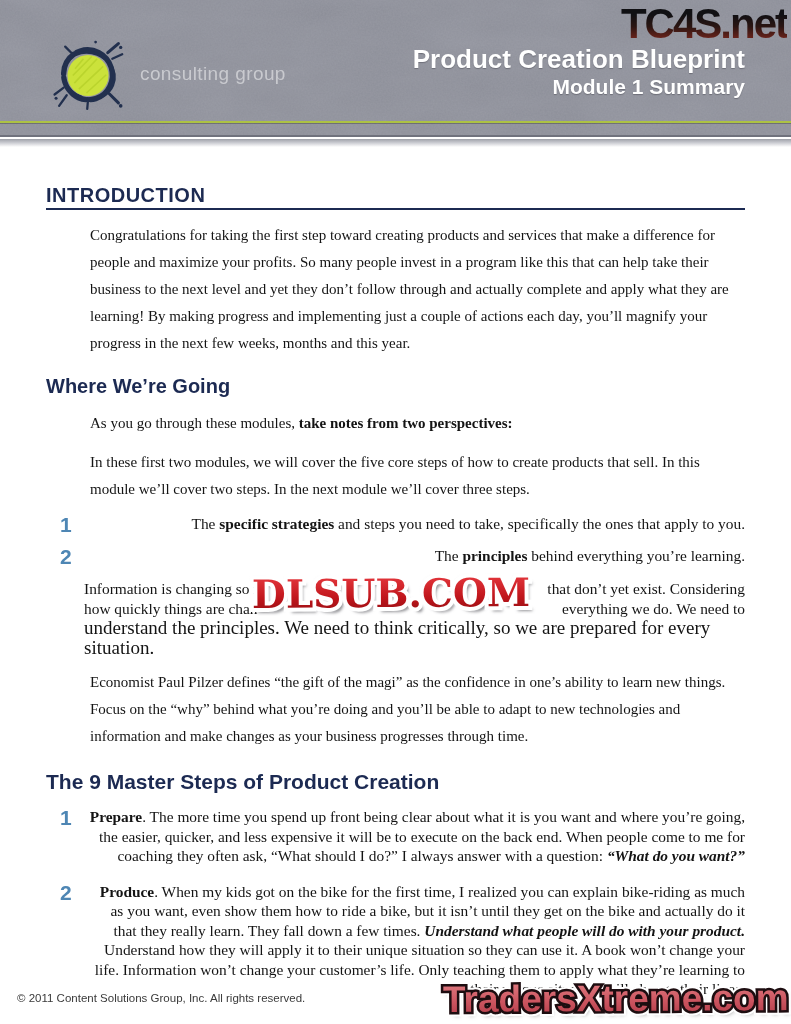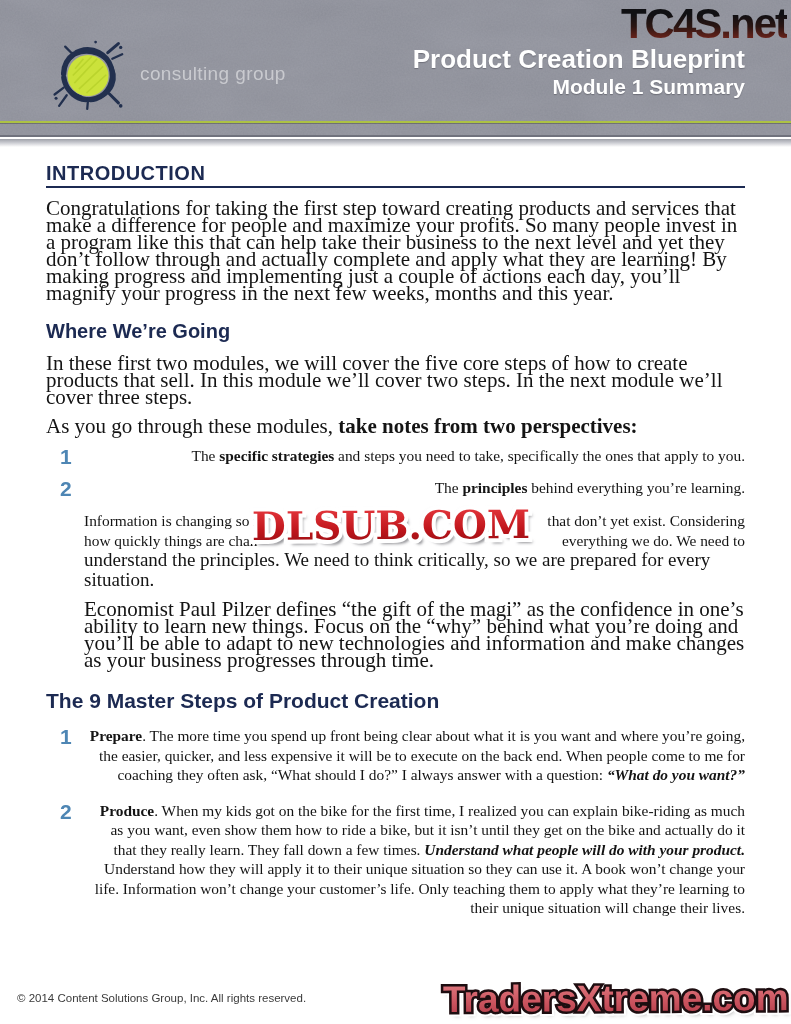--- a/index.html
+++ b/index.html
@@ -39,28 +39,28 @@
   .tc4s {
     position:absolute; top:0px; right:4px;
     font-family:"Liberation Sans", sans-serif; font-weight:900;
     font-size:42px; letter-spacing:-2px;
     background:linear-gradient(180deg,#101013 30%,#2a1512 55%,#83281e 90%);
     -webkit-background-clip:text; background-clip:text;
     -webkit-text-fill-color:transparent; color:#40150f;
   }
 
   
-  .main { padding:18px 46px 0 46px; }
+  .main { padding:40px 46px 0 46px; }
   .intro-heading {
     font-family:"Liberation Sans", sans-serif; font-weight:bold;
     font-variant:small-caps; text-transform:lowercase;
     font-size:29px; letter-spacing:.5px; color:#1c2a52;
     border-bottom:2px solid #1c2a52; padding-bottom:1px; line-height:30px;
   }
-  p.body { font-size:21px; line-height:17px; margin-top:12px; }
+  p.body { font-size:15px; line-height:27px; margin-top:12px;margin-left:44px; }
   .b { font-weight:bold; }
   .i { font-style:italic; }
   h2.sec {
     font-family:"Liberation Sans", sans-serif; font-weight:bold;
     color:#1c2a52; font-size:20px; margin-top:17px; line-height:24px;
   }
   h2.sec-big { font-size:21px; margin-top:20px; }
 
   .num-item { display:flex; margin-top:11px; }
   .num-item .num {
@@ -175,23 +175,23 @@
 <div class="header-shadow"></div>
 
 <div class="main">
 
   <h1 class="intro-heading">Introduction</h1>
 
   <p class="body">Congratulations for taking the first step toward creating products and services that make a difference for people and maximize your profits. So many people invest in a program like this that can help take their business to the next level and yet they don’t follow through and actually complete and apply what they are learning! By making progress and implementing just a couple of actions each day, you’ll magnify your progress in the next few weeks, months and this year.</p>
 
   <h2 class="sec">Where We’re Going</h2>
 
+  <p class="body"><span>As you go through these modules, </span><span class="b">take notes from two perspectives:</span></p>
+
   <p class="body">In these first two modules, we will cover the five core steps of how to create products that sell. In this module we’ll cover two steps. In the next module we’ll cover three steps.</p>
-
-  <p class="body"><span>As you go through these modules, </span><span class="b">take notes from two perspectives:</span></p>
 
   <div class="num-item">
     <div class="num">1</div>
     <div class="itext"><span>The </span><span class="b">specific strategies</span><span> and steps you need to take, specifically the ones that apply to you.</span></div>
   </div>
   <div class="num-item">
     <div class="num">2</div>
     <div class="itext"><span>The </span><span class="b">principles</span><span> behind everything you’re learning.</span></div>
   </div>
 
@@ -220,19 +220,19 @@
     <div class="num">1</div>
     <div class="itext"><span class="b">Prepare</span><span>. The more time you spend up front being clear about what it is you want and where you’re going, the easier, quicker, and less expensive it will be to execute on the back end. When people come to me for coaching they often ask, “What should I do?” I always answer with a question: </span><span class="b i">“What do you want?”</span></div>
   </div>
   <div class="num-item" style="margin-top:16px;">
     <div class="num">2</div>
     <div class="itext"><span class="b">Produce</span><span>. When my kids got on the bike for the first time, I realized you can explain bike-riding as much as you want, even show them how to ride a bike, but it isn’t until they get on the bike and actually do it that they really learn. They fall down a few times. </span><span class="b i">Understand what people will do with your product.</span><span> Understand how they will apply it to their unique situation so they can use it. A book won’t change your life. Information won’t change your customer’s life. Only teaching them to apply what they’re learning to their unique situation will change their lives.</span></div>
   </div>
 
 </div>
 
-<div class="footer-copy">© 2014 Content Solutions Group, Inc. All rights reserved.</div>
+<div class="footer-copy">© 2011 Content Solutions Group, Inc. All rights reserved.</div>
 
 <div class="traders">
   <span class="layer glow">TradersXtreme.com</span>
   <span class="layer outline">TradersXtreme.com</span>
   <span class="layer front">TradersXtreme.com</span>
 </div>
 
 </body></html>

